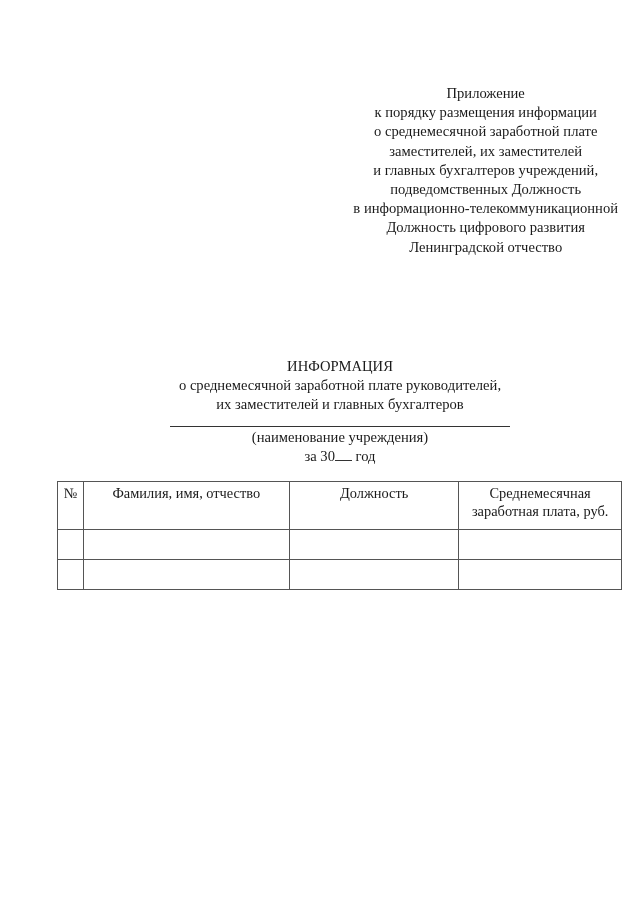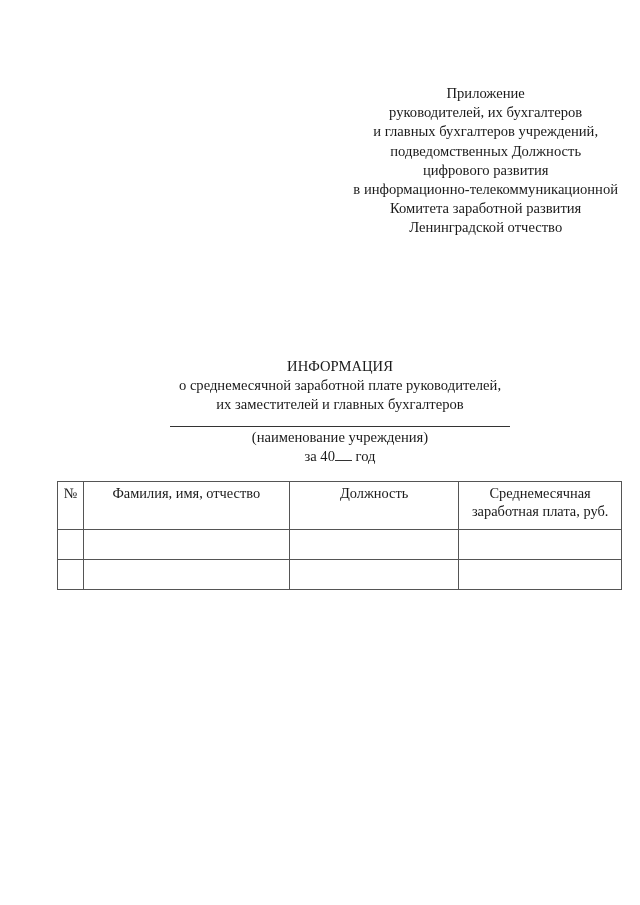--- a/index.html
+++ b/index.html
@@ -41,40 +41,41 @@
     .c1 { width: 25px; }
     .c2 { width: 211px; margin-top: 23px; }
     .c3 { width: 172px; font-family: Liberation Serif, serif; }
     .c4 { width: 164px; }
   </style>
 </head>
 <body>
 
 <div class="appendix">
   <div>Приложение</div>
-  <div>руководителей, их бухгалтеров</div>
+  <div>к порядку размещения информации</div>
+  <div>о среднемесячной заработной плате</div>
+  <div>заместителей, их заместителей</div>
   <div>и главных бухгалтеров учреждений,</div>
   <div>подведомственных Должность</div>
-  <div>цифрового развития</div>
   <div>в информационно-телекоммуникационной</div>
-  <div>Комитета заработной развития</div>
+  <div>Должность цифрового развития</div>
   <div>Ленинградской отчество</div>
 </div>
 
 <div class="title-block">
   <div>ИНФОРМАЦИЯ</div>
   <div>о среднемесячной заработной плате руководителей,</div>
   <div>их заместителей и главных бухгалтеров</div>
 </div>
 
 <div class="fill-line"></div>
 
 <div class="sub-block">
   <div>(наименование учреждения)</div>
-  <div><span>за 40</span><span class="blank"></span><span> год</span></div>
+  <div><span>за 30</span><span class="blank"></span><span> год</span></div>
 </div>
 
 <table class="info">
   <tbody>
       <tr>
     <th class="c1">№</th>
     <th class="c2">Фамилия, имя, отчество</th>
     <th class="c3">Должность</th>
     <th class="c4">Среднемесячная заработная плата, руб.</th>
   </tr>

